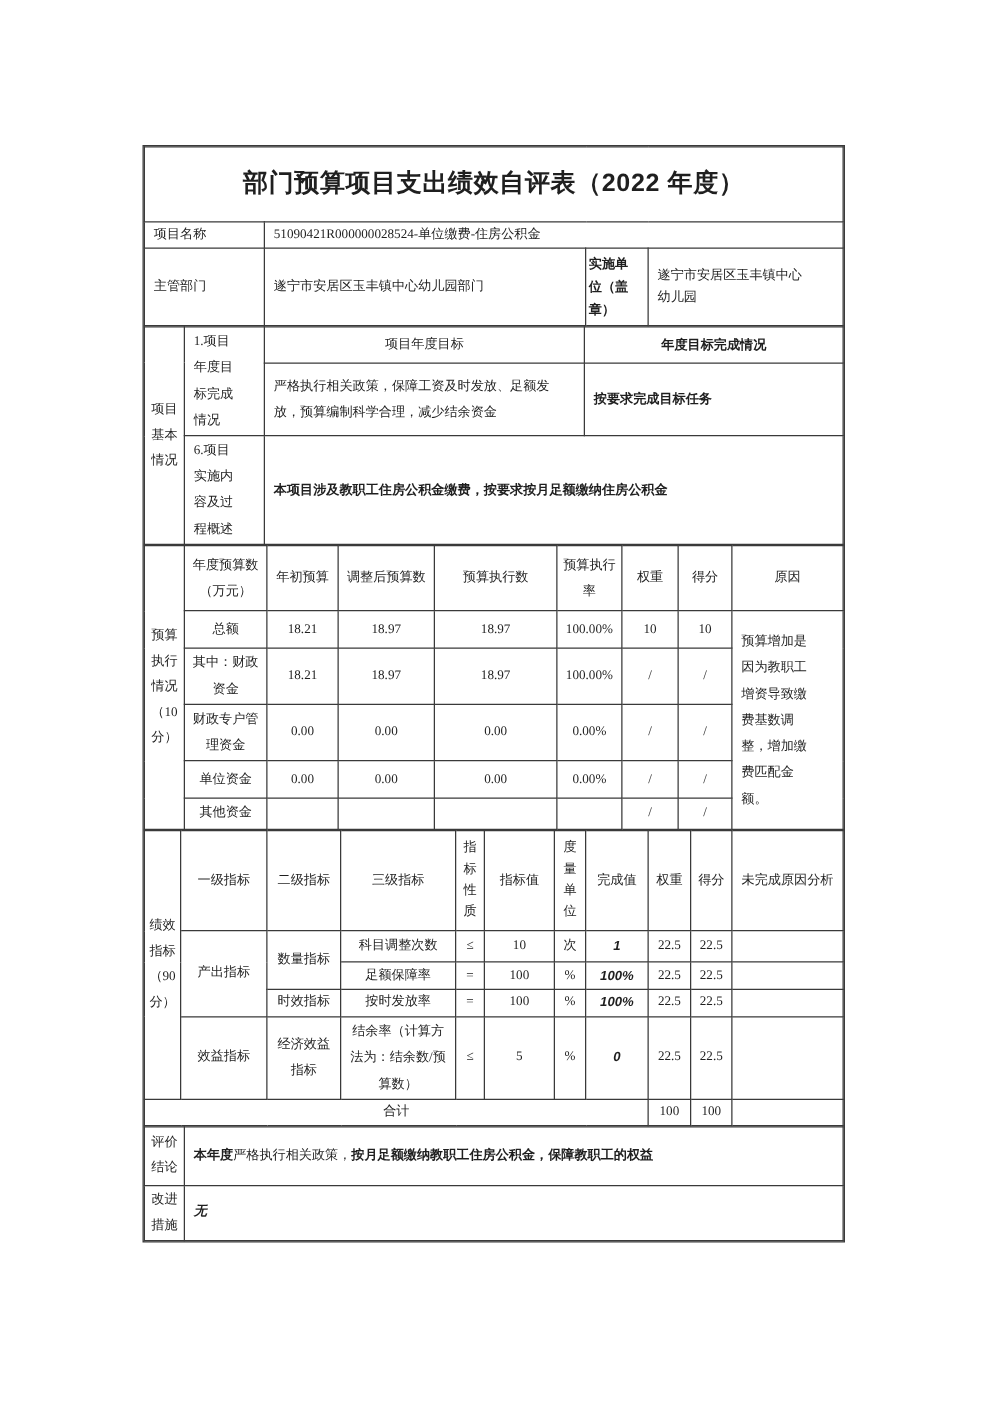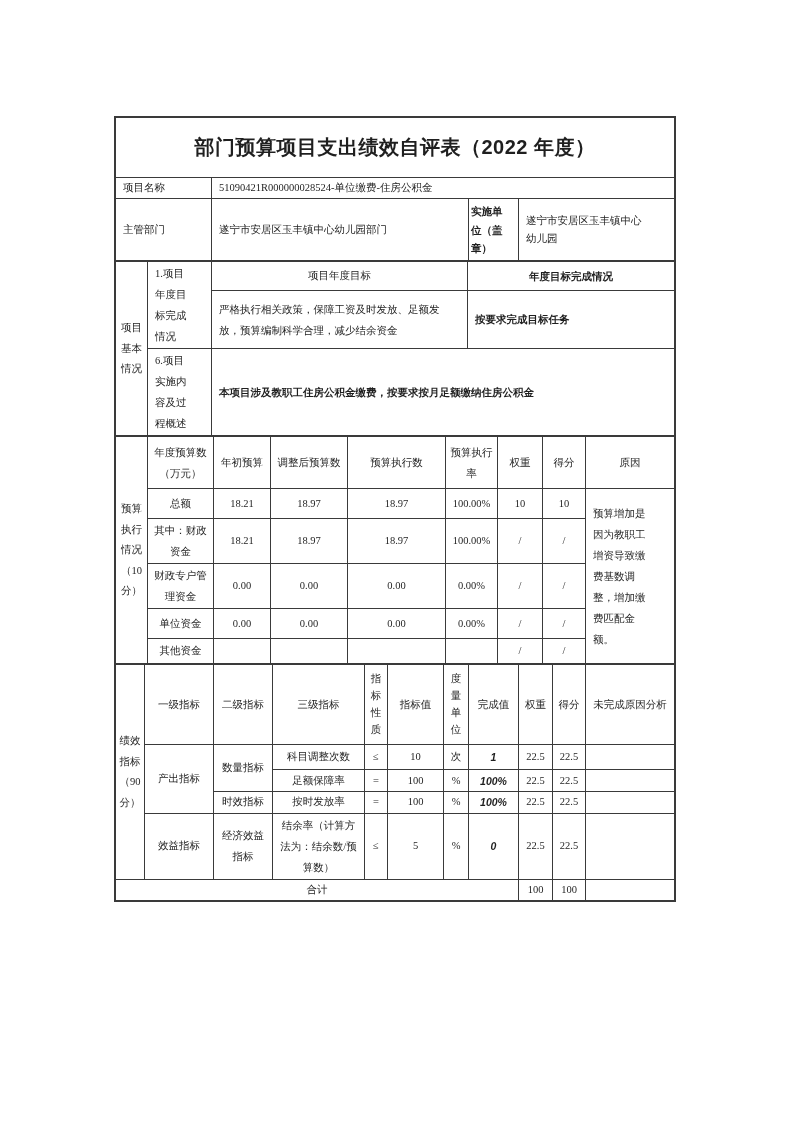--- a/index.html
+++ b/index.html
@@ -250,18 +250,30 @@
     </tbody>
       </table>
 
     <table>
       <colgroup>
           <col style="width:32px">
           <col style="width:220px">
           <col style="width:307px">
         </colgroup>
       <tbody>
+          <tr style="height:47px">
+        <td class="vlabel">评价
+结论</td>
+        <td colspan="2" class="l">
+          <span class="bold-sans">本年度</span><span class="seg-plain">严格执行相关政策，</span><span class="bold-sans">按月足额缴纳教职工住房公积金，保障教职工的权益</span>
+        </td>
+      </tr>
+      <tr style="height:37px">
+        <td class="vlabel">改进
+措施</td>
+        <td colspan="2" class="l ital-serif">无</td>
+      </tr>
     </tbody>
       </table>
 
   </div>
 
 </div>
 
 </body></html>

